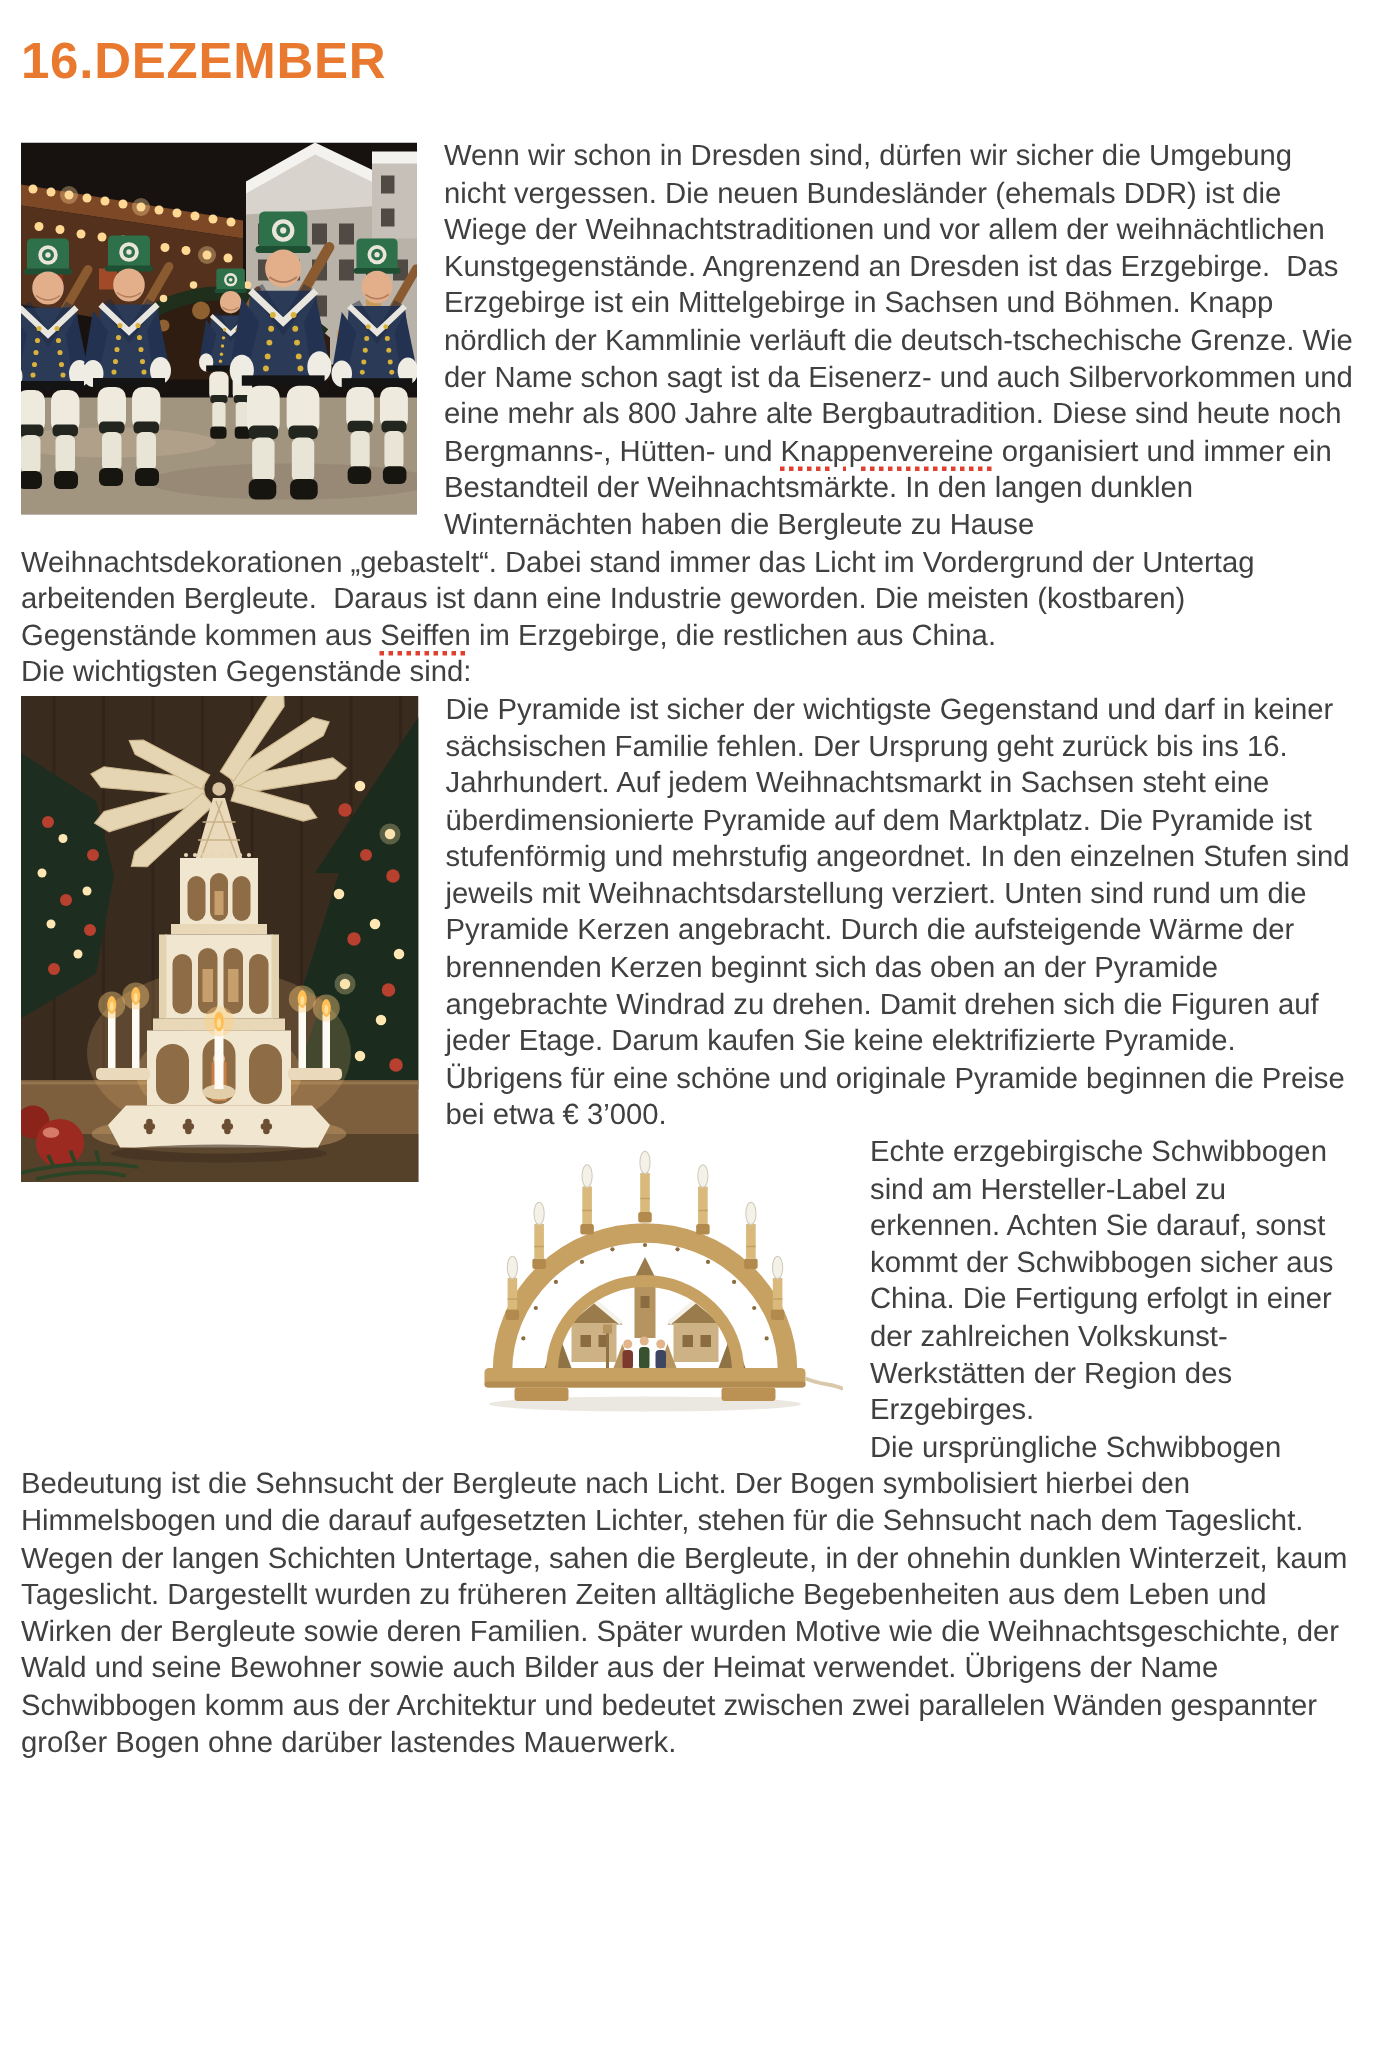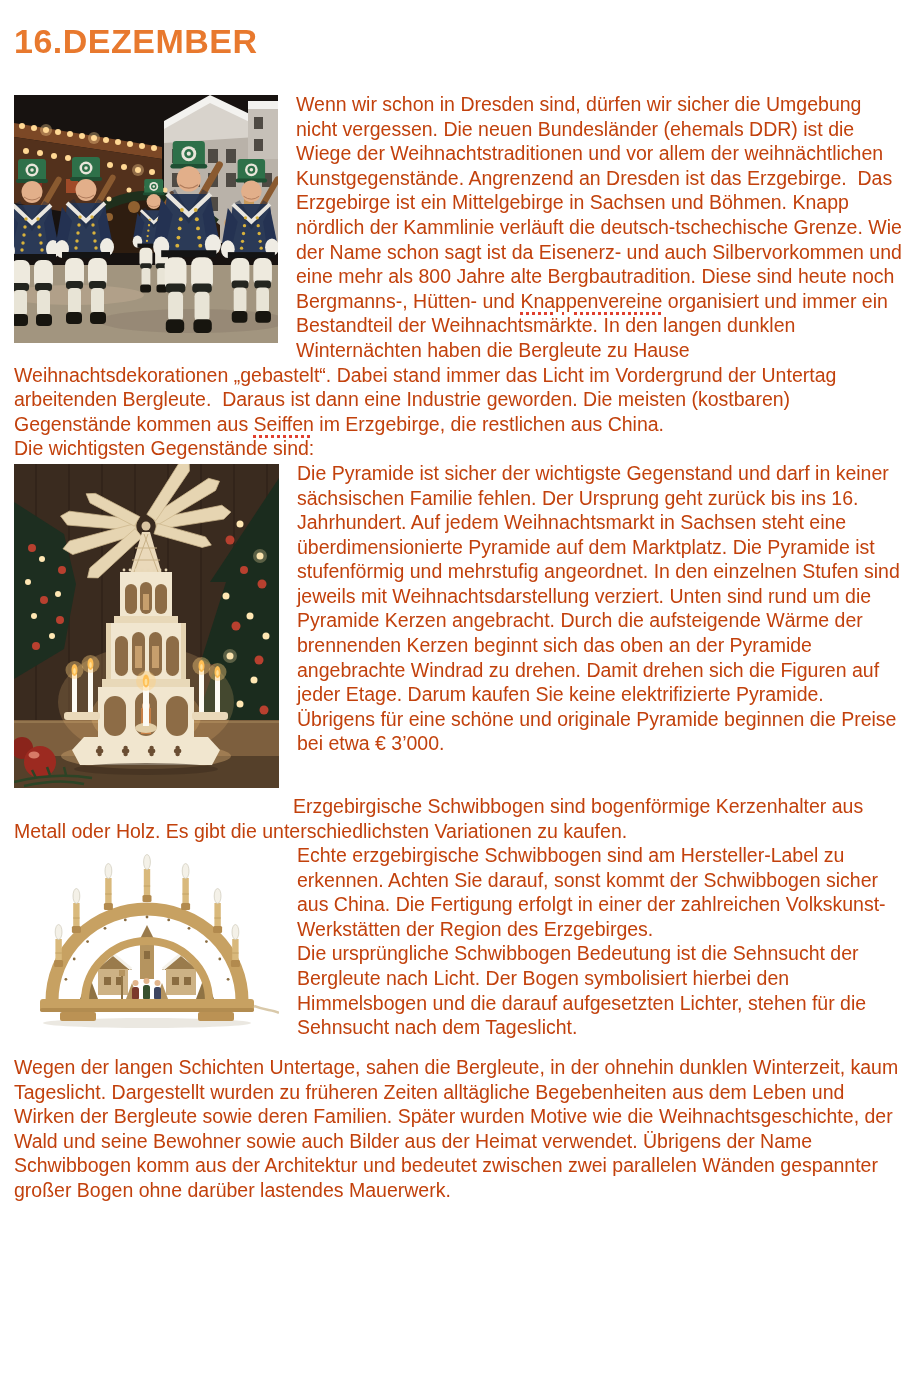--- a/index.html
+++ b/index.html
@@ -21,21 +21,21 @@
     letter-spacing:.5px;
     color:#E8792E;
     font-family:"Liberation Sans","DejaVu Sans",sans-serif;
   }
   .sec{margin:0;}
   .p{
     margin:0;
     font-size:19.5px;
     line-height:24.6px;
     white-space:pre-wrap;
-    color:#c2410c;
+    color:#404040;
   }
   .p .b{font-weight:400;}
   .p .spell{
     text-decoration:underline dotted #E0402F;
     text-decoration-thickness:2.5px;
     text-underline-offset:4px;
   }
   .photo{
     float:left;
     margin:3px 18px 6px 0;
@@ -383,21 +383,20 @@
           <line x1="22" y1="314" x2="18" y2="306"></line>
             <line x1="36" y1="311" x2="33" y2="303"></line>
             <line x1="52" y1="311" x2="50" y2="303"></line>
         </g>
       </svg>
     </div>
     <p class="p"><span class="b">Die Pyramide</span><span> ist sicher der wichtigste Gegenstand und darf in keiner sächsischen Familie fehlen. Der Ursprung geht zurück bis ins 16. Jahrhundert. Auf jedem Weihnachtsmarkt in Sachsen steht eine überdimensionierte Pyramide auf dem Marktplatz. Die Pyramide ist stufenförmig und mehrstufig angeordnet. In den einzelnen Stufen sind jeweils mit Weihnachtsdarstellung verziert. Unten sind rund um die Pyramide Kerzen angebracht. Durch die aufsteigende Wärme der brennenden Kerzen beginnt sich das oben an der Pyramide angebrachte Windrad zu drehen. Damit drehen sich die Figuren auf jeder Etage. Darum kaufen Sie keine elektrifizierte Pyramide. Übrigens für eine schöne und originale Pyramide beginnen die Preise bei etwa € 3’000.</span></p>
   </section>
 
   <section class="sec">
-    <p class="p schwib-lead"><span class="b">Erzgebirgische Schwibbogen</span><span> sind bogenförmige Kerzenhalter aus Metall oder Holz. Es gibt die unterschiedlichsten Variationen zu kaufen.</span></p>
     <div class="photo schwib" role="img" aria-label="Erzgebirgischer Schwibbogen aus hellem Holz mit sieben Kerzen und geschnitzter Miniaturszene">
       <svg viewBox="0 0 265 200" width="265" height="200" xmlns="http://www.w3.org/2000/svg">
         <rect width="265" height="200" fill="#ffffff"></rect>
         <ellipse cx="133" cy="174" rx="104" ry="5" fill="#d8d2c4" opacity=".5"></ellipse>
 
         <g>
           <polygon points="123,96 143,96 133,76" fill="#9a7b4c"></polygon>
           <rect x="126" y="94" width="14" height="36" fill="#b5945f"></rect>
           <rect x="130" y="102" width="6" height="8" fill="#8a6c40"></rect>
           <polygon points="80,121 99,104 118,121" fill="#9a7b4c"></polygon>

